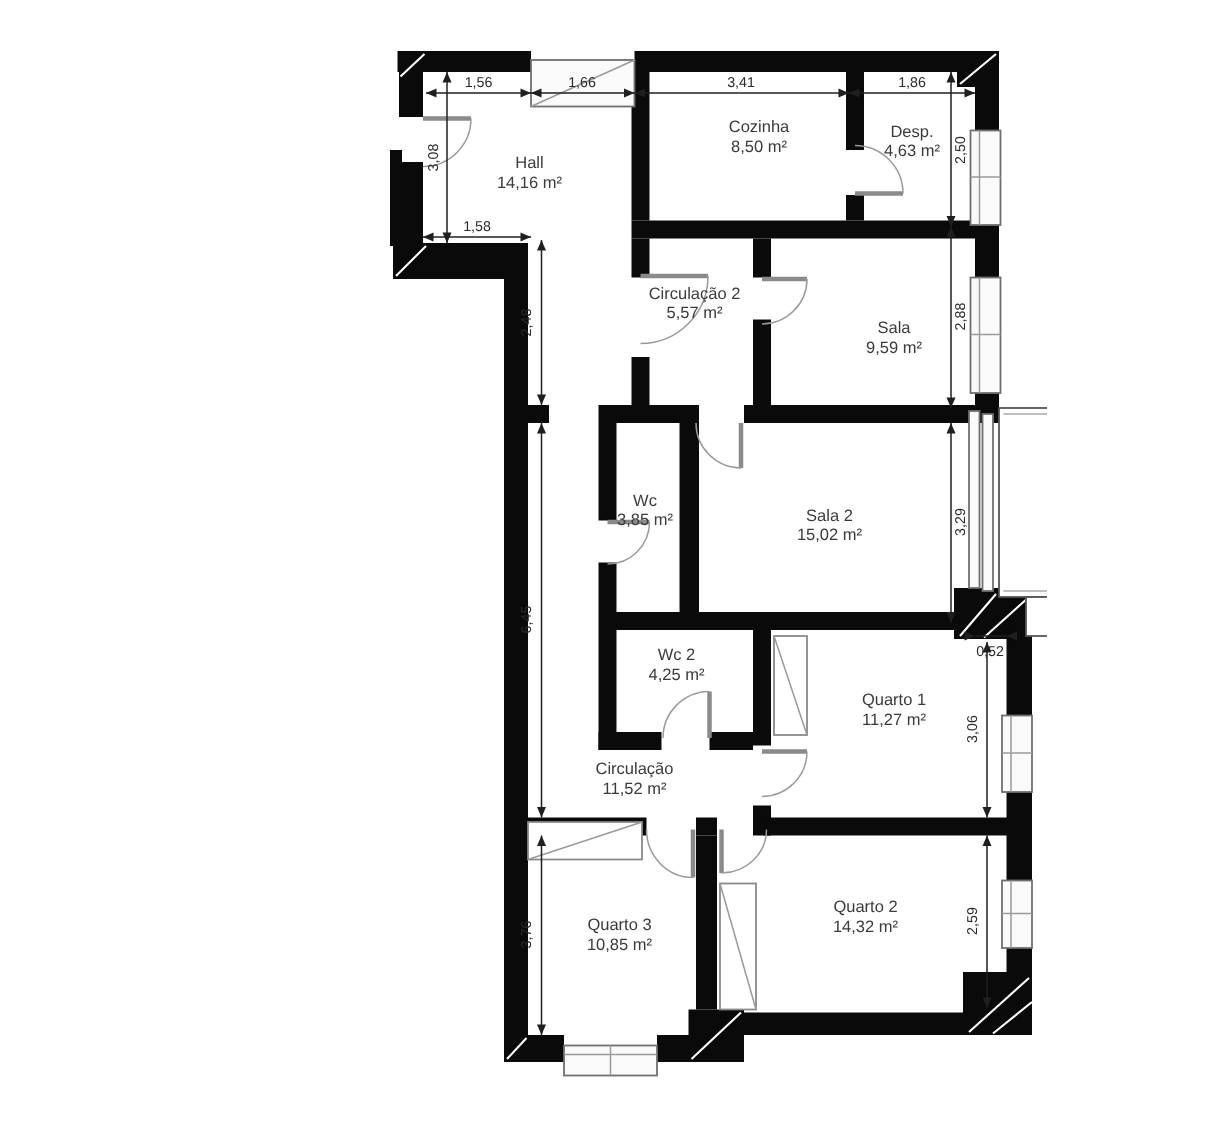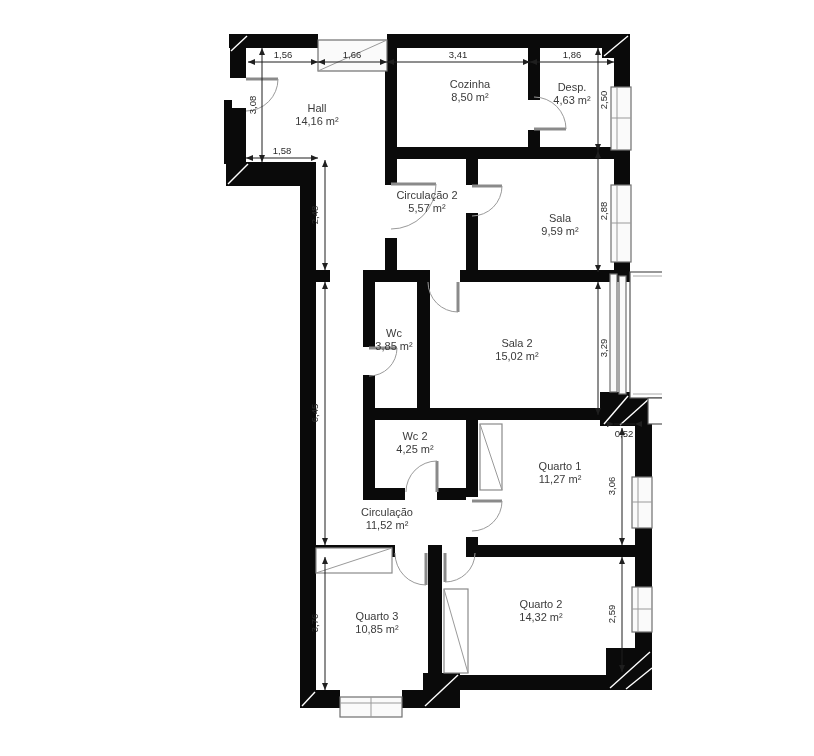--- a/index.html
+++ b/index.html
@@ -1,16 +1,16 @@
 <!DOCTYPE html>
 <html><head>
 <meta charset="utf-8">
 <style>
   html,body{margin:0;padding:0;background:#ffffff;}
-  .stage{width:662px;height:756px;background:#fff;position:relative;overflow:hidden;}
+  .stage{width:662px;height:756px;background:#fff;position:relative;overflow:hidden;margin-left:36px;}
   svg{font-family:"Liberation Sans", sans-serif;}
   .room-name, .room-area{font-size:11px;fill:#3a3a3a;}
   .dim{font-size:9.5px;fill:#2b2b2b;}
   .balcony-label{font-size:10px;fill:#b3b3b3;letter-spacing:1px;}
   .wall{fill:#0a0a0a;stroke:none;}
   .dimline{stroke:#1f1f1f;stroke-width:1;}
   .arrow{fill:#1f1f1f;}
   .doorleaf{stroke:#8a8a8a;stroke-width:3;fill:none;}
   .doorarc{stroke:#9a9a9a;stroke-width:1;fill:none;}
   .win{fill:#fafafa;stroke:#6f6f6f;stroke-width:1.2;}

